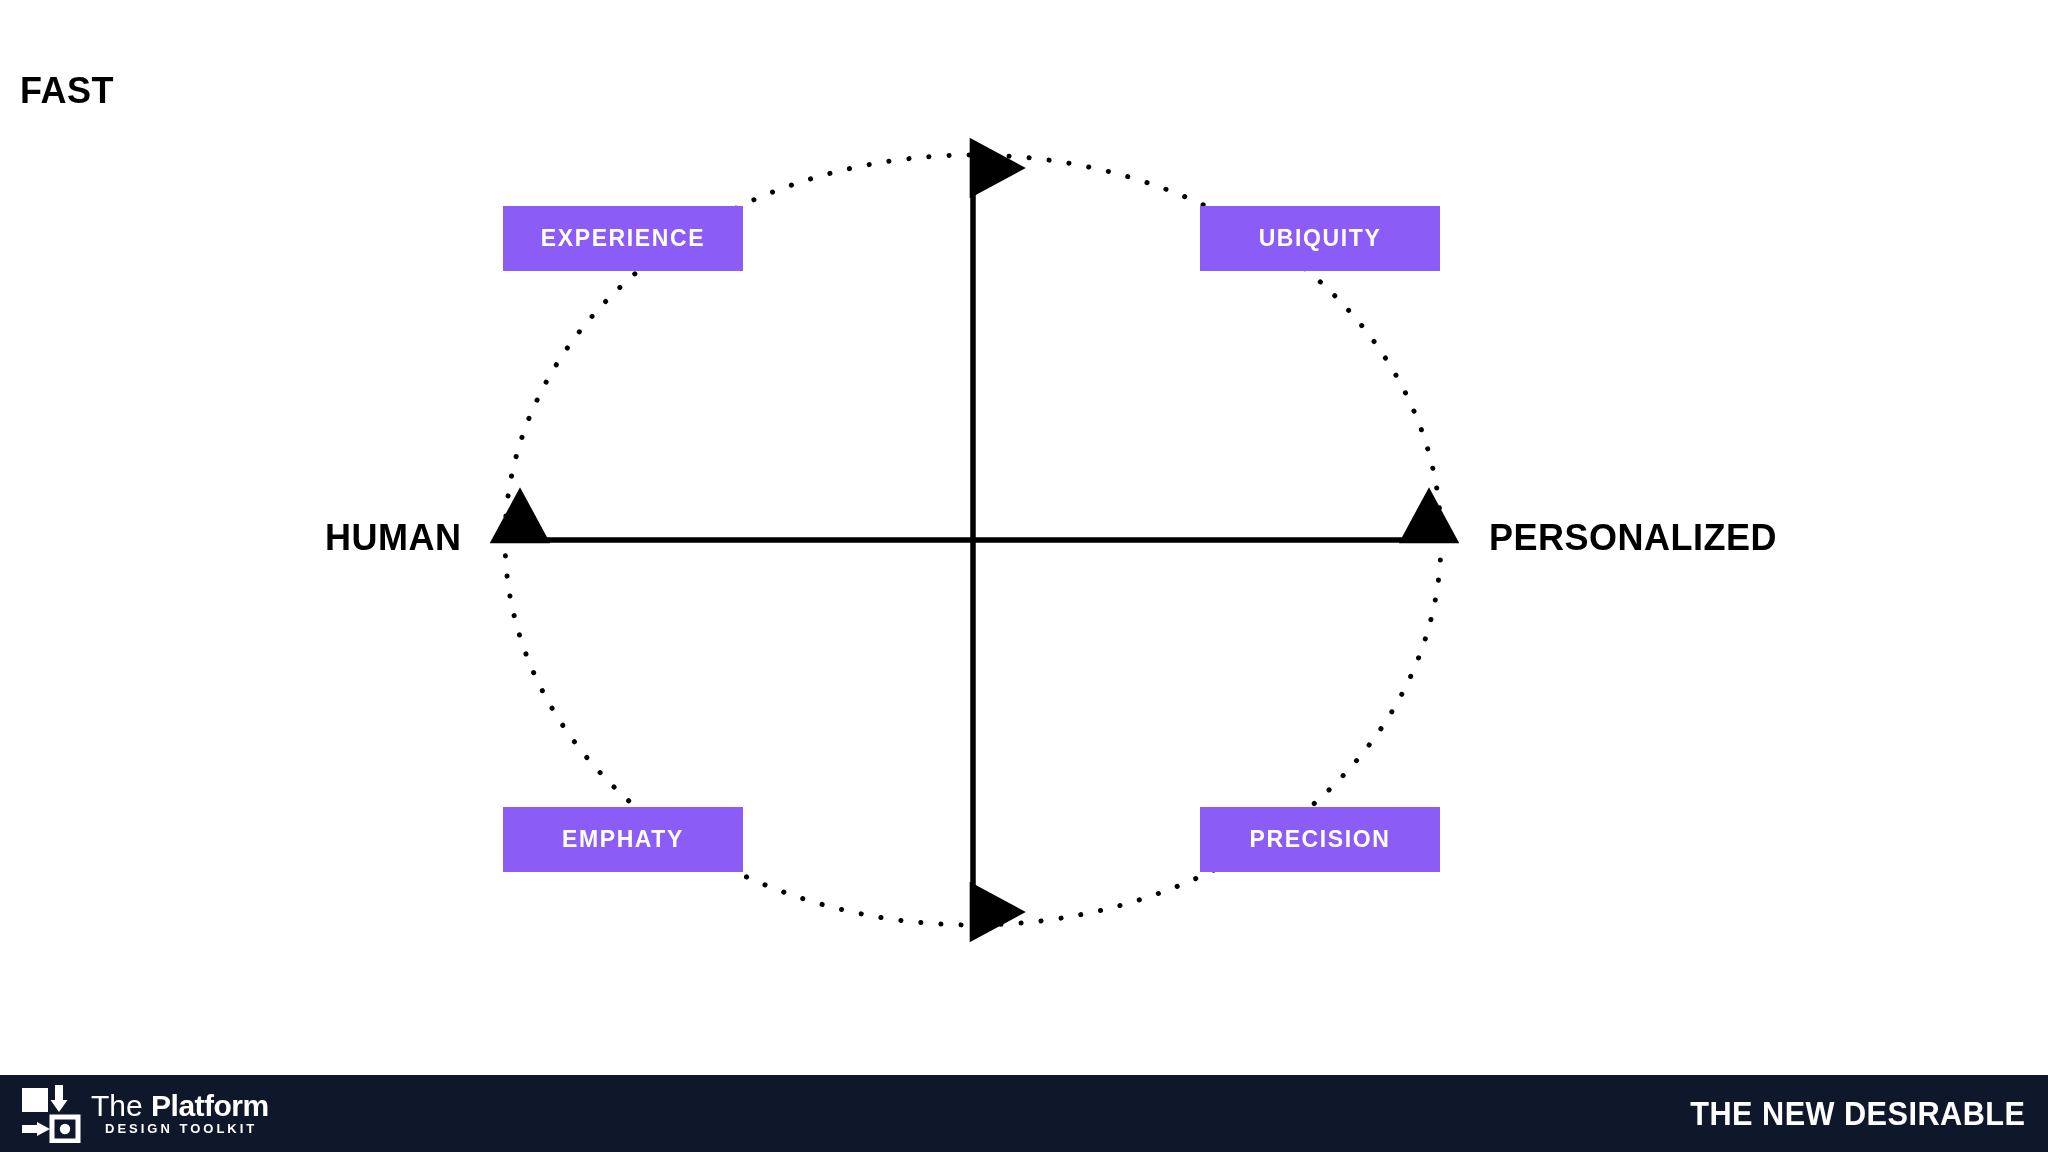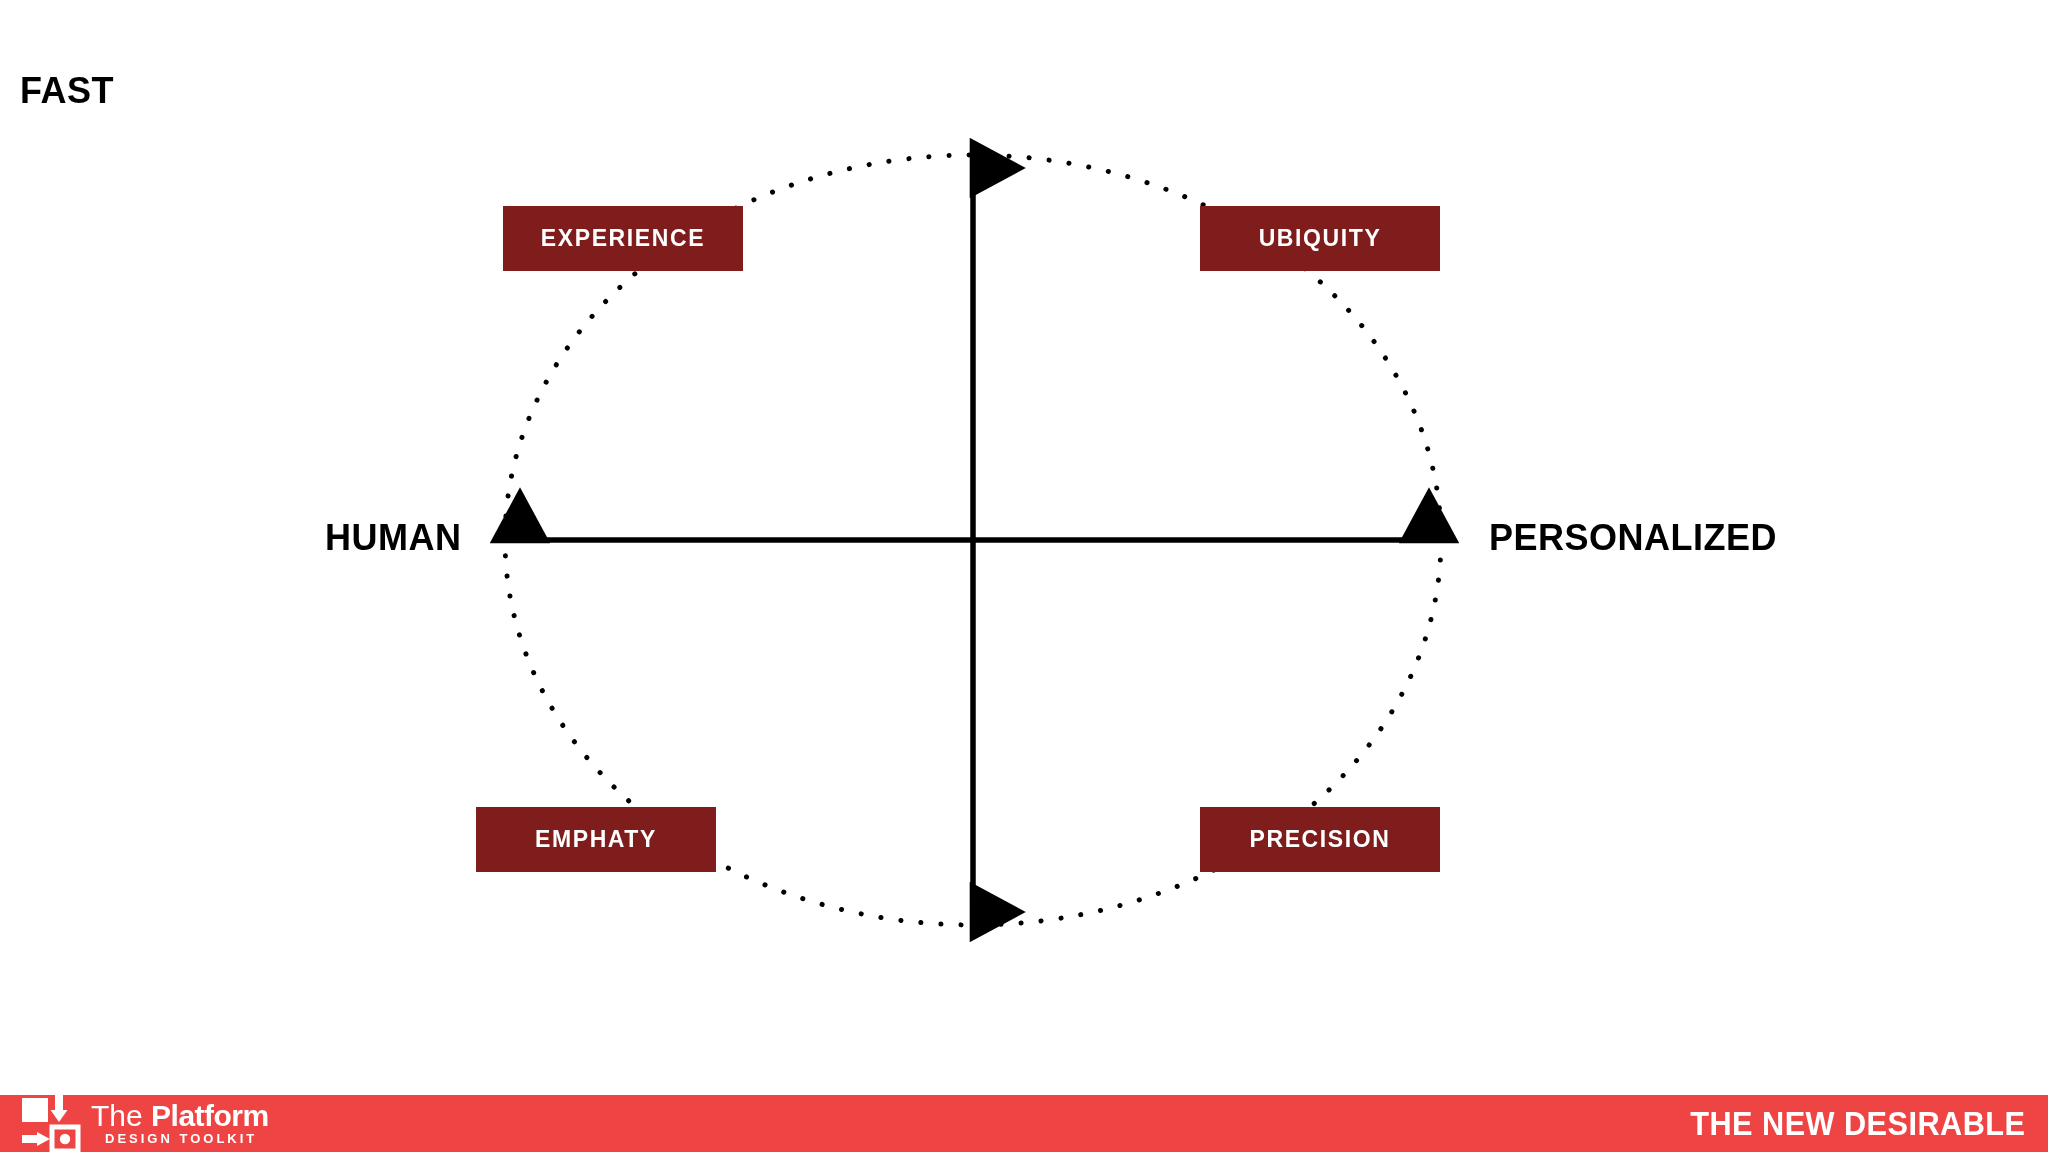--- a/index.html
+++ b/index.html
@@ -62,48 +62,48 @@
   }
   #label-personalized {
     left: 1489px;
     top: 517px;
     text-align: left;
   }
 
   
   .quadrant-chip {
     position: absolute;
-    background: #7f1d1d;
+    background: #8b5cf6;
     width: 240px;
     height: 65px;
     display: flex;
     align-items: center;
     justify-content: center;
   }
   .quadrant-chip span {
     font-family: "Liberation Sans", sans-serif;
     font-weight: bold;
     font-size: 23px;
     letter-spacing: 1.6px;
     color: #ffffff;
     white-space: nowrap;
   }
   #chip-experience { left: 503px;  top: 206px; }
   #chip-ubiquity   { left: 1200px; top: 206px; }
-  #chip-emphaty    { left: 476px;  top: 807px; }
+  #chip-emphaty    { left: 503px;  top: 807px; }
   #chip-precision  { left: 1200px; top: 807px; }
 
   
   #footer-bar {
     position: absolute;
     left: 0;
     bottom: 0;
     width: 2048px;
-    height: 57px;
-    background: #ef4444;
+    height: 77px;
+    background: #0f172a;
     display: flex;
     align-items: center;
     justify-content: space-between;
   }
   #footer-logo {
     display: flex;
     align-items: center;
     margin-left: 22px;
   }
   #logo-mark { flex: 0 0 auto; }

